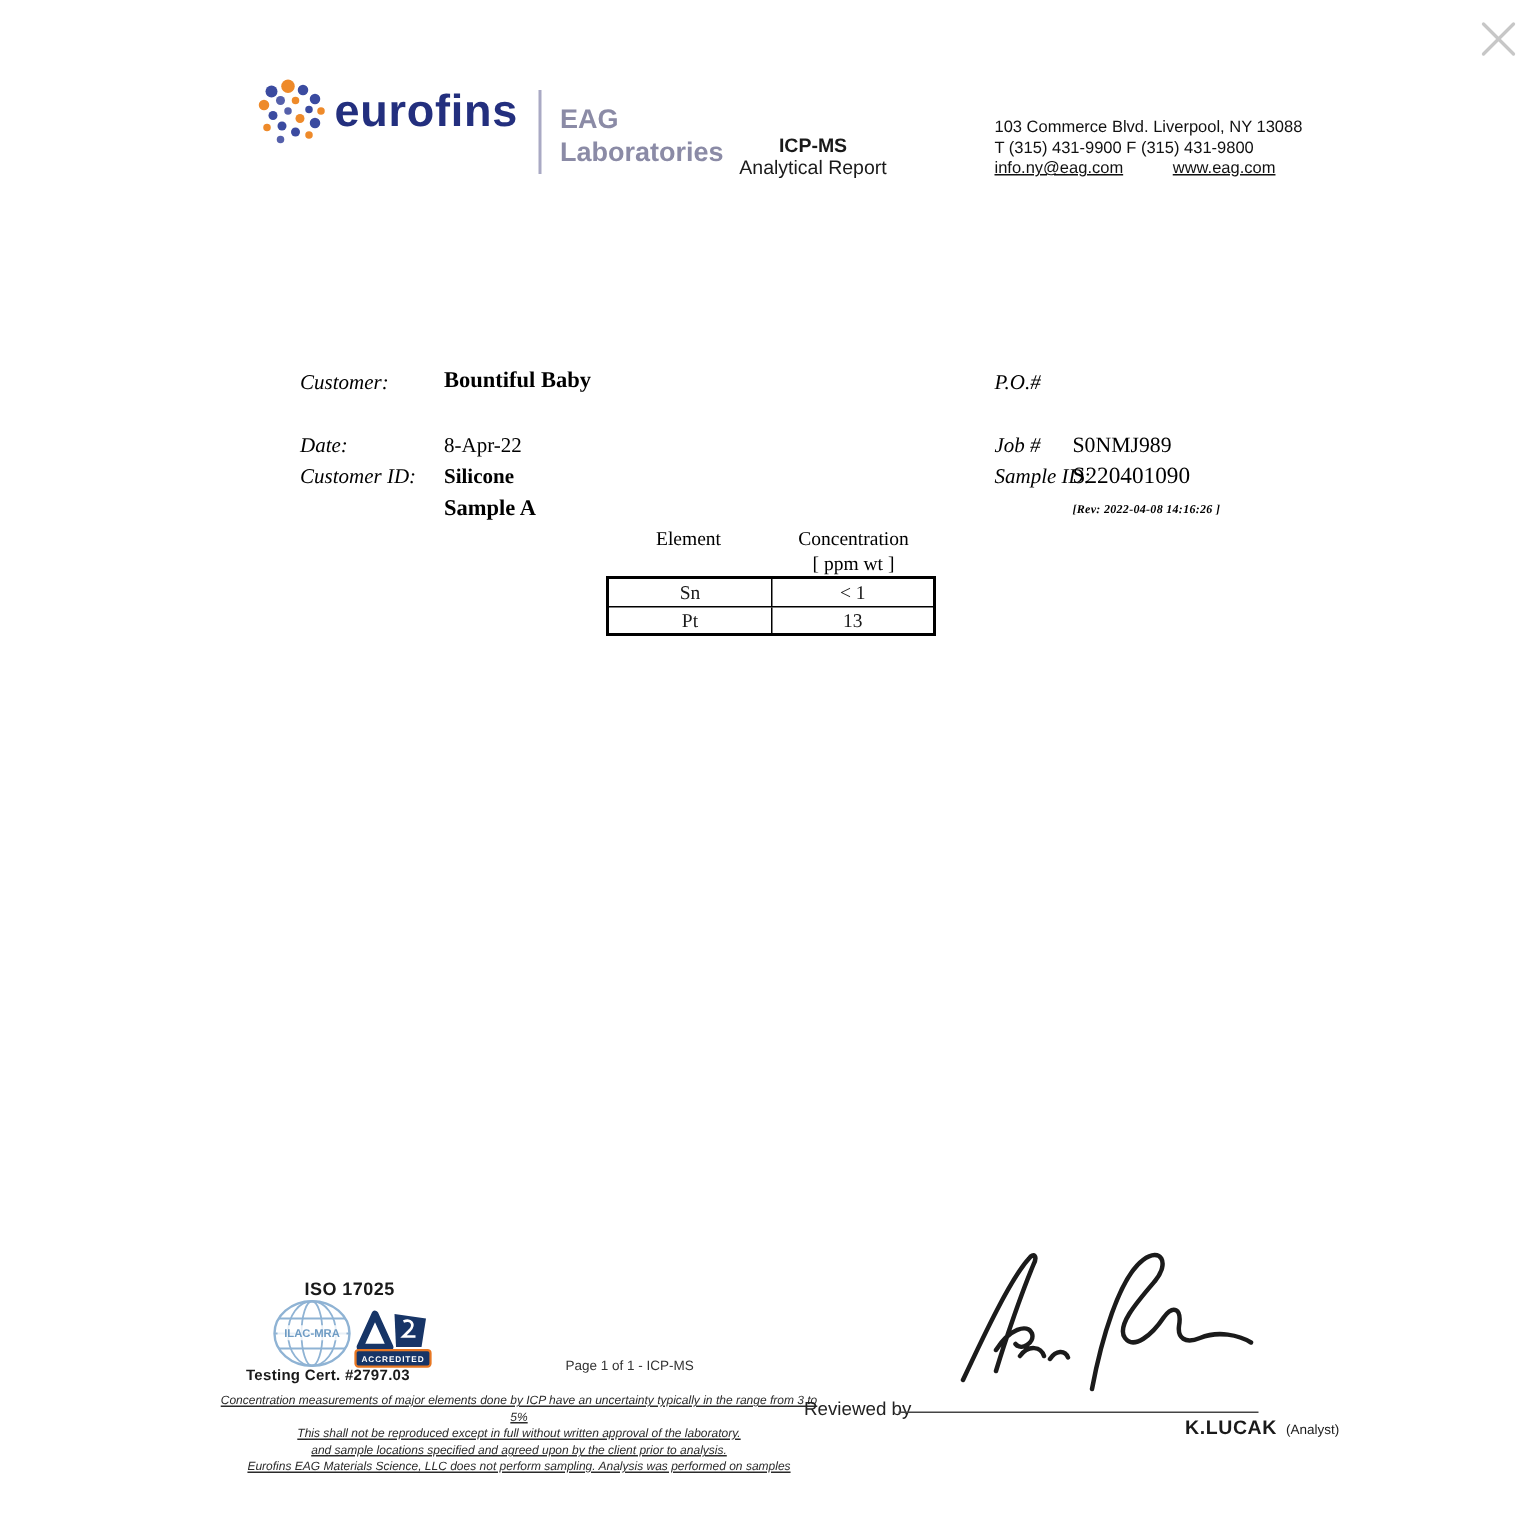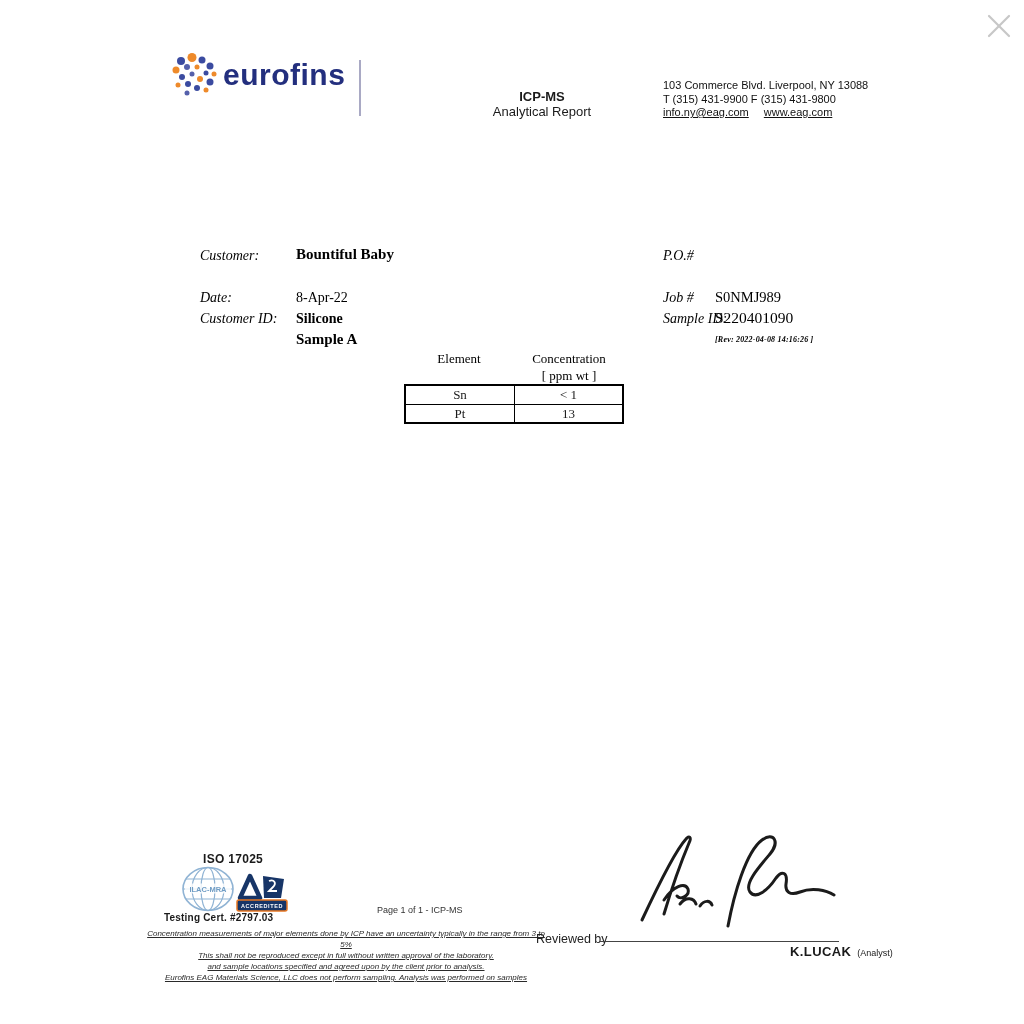--- a/index.html
+++ b/index.html
@@ -14,21 +14,21 @@
   .brand { top: 52px; left: 170px; display: flex; align-items: flex-start; }
   .brand-name { font-size: 30px; font-weight: 600; color: #232f7e; letter-spacing: 0.5px; margin-left: 5px; margin-top: 8px; line-height: 1; }
   .brand-divider { width: 2px; height: 56px; background: #a9a9c4; margin: 8px 12px 0 14px; }
   .brand-division { margin-top: 16px; color: #8b8ba6; font-weight: 700; font-size: 18px; line-height: 22px; }
 
   .report-title { top: 89px; left: 458px; width: 168px; text-align: center; font-size: 13px; line-height: 15px; }
   .report-title .t1 { font-weight: 700; }
 
   .contact { top: 79px; left: 663px; font-size: 11px; line-height: 13.5px; color: #111; }
   .contact .link { text-decoration: underline; cursor: pointer; }
-  .contact .link + .link { margin-left: 12px; }
+  .contact .link + .link { margin-left: 30px; }
 
   
   .ser { font-family: "Liberation Serif", serif; }
   .lbl { font-style: italic; font-size: 14px; color: #000; }
   .val { font-size: 14px; color: #000; }
   .bold { font-weight: 700; }
   .rev { font-size: 8px; font-weight: 700; font-style: italic; color: #000; letter-spacing: 0.2px; }
 
   
   .th { font-family: "Liberation Serif", serif; font-size: 13px; text-align: center; color: #000; }
@@ -78,20 +78,24 @@
       <circle cx="40" cy="30" r="3.5" fill="#3b4ba0"></circle>
         <circle cx="8" cy="33" r="2.5" fill="#ee8a2a"></circle>
       <circle cx="18" cy="32" r="3" fill="#3b4ba0"></circle>
         <circle cx="27" cy="36" r="3" fill="#3b4ba0"></circle>
       <circle cx="36" cy="38" r="2.5" fill="#ee8a2a"></circle>
         <circle cx="17" cy="41" r="2.5" fill="#5560ab"></circle>
     </svg>
   </span>
   <span class="brand-name">eurofins</span>
   <span class="brand-divider"></span>
+  <span class="brand-division">
+    <div>EAG</div>
+    <div>Laboratories</div>
+  </span>
 </div>
 
 <div class="abs report-title">
   <div class="t1">ICP-MS</div>
   <div>Analytical Report</div>
 </div>
 
 <div class="abs contact">
   <div>103 Commerce Blvd. Liverpool, NY 13088</div>
   <div>T (315) 431-9900   F (315) 431-9800</div>

